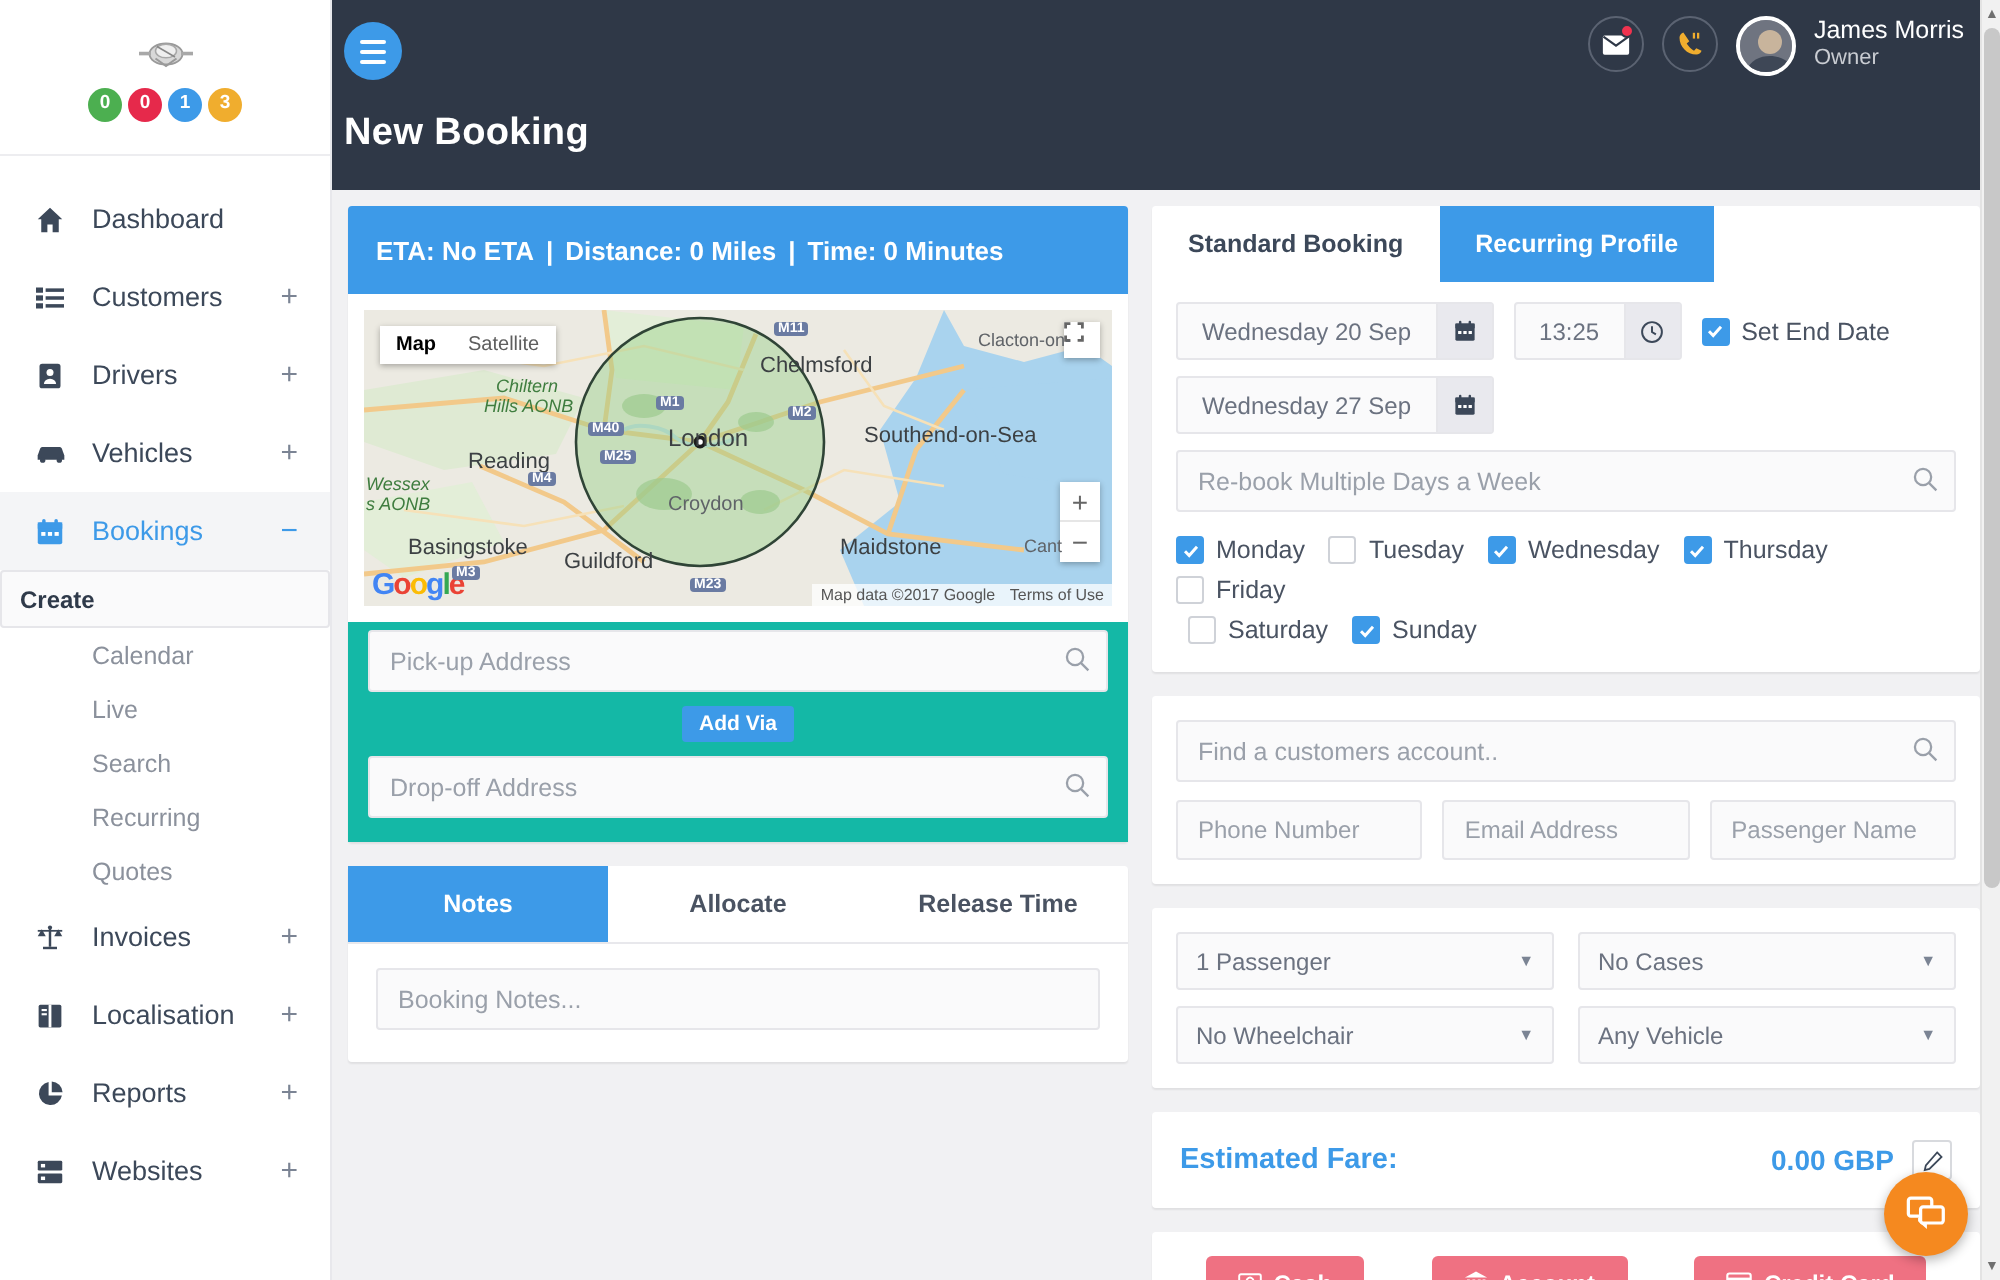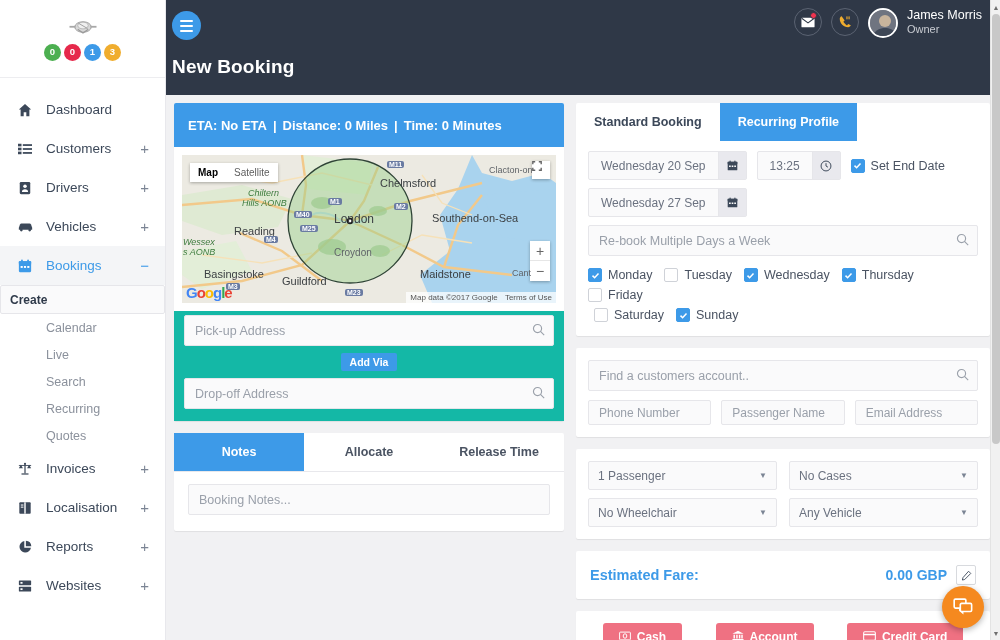--- a/index.html
+++ b/index.html
@@ -166,21 +166,21 @@
   .cbox { width: 14px; height: 14px; border: 1px solid #cfd2d8;
     border-radius: 2px; background: #fff; display: flex;
     align-items: center; justify-content: center; cursor: pointer; }
   .cbox.on { background: #3d9ae8; border-color: #3d9ae8; }
   .days { display: flex; flex-wrap: wrap; gap: 6px 12px; padding-top: 4px; }
   .day { display: flex; align-items: center; gap: 6px; font-size: 12.5px;
     color: #4a5362; }
 
   .cust-card { padding: 12px; }
   .mini-row { display: flex; gap: 10px; margin-top: 9px; }
-  .mini { flex: 1; height: 25px; border: 1px solid #e6e6ea;
+  .mini { flex: 1; height: 30px; border: 1px solid #e6e6ea;
     background: #fafafb; display: flex; align-items: center;
     padding: 0 10px; font-size: 12px; color: #9aa0aa; border-radius: 2px; }
 
   .sel-grid { padding: 12px; display: grid; grid-template-columns: 1fr 1fr;
     gap: 8px 12px; }
   .sel { height: 29px; border: 1px solid #e6e6ea; background: #fafafb;
     display: flex; align-items: center; justify-content: space-between;
     padding: 0 9px; font-size: 12px; color: #6b7280; border-radius: 2px;
     cursor: pointer; }
   .caret { font-size: 8px; color: #7b8494; }
@@ -693,24 +693,24 @@
                   <circle cx="6.8" cy="6.8" r="5"></circle>
                   <line x1="10.4" y1="10.4" x2="15" y2="15"></line>
                 </svg>
             </span>
           </div>
           <div class="mini-row">
             <div class="mini">
                 <span>Phone Number</span>
               </div>
             <div class="mini">
+                <span>Email Address</span>
+              </div>
+            <div class="mini">
                 <span>Passenger Name</span>
-              </div>
-            <div class="mini">
-                <span>Email Address</span>
               </div>
           </div>
         </div>
 
         <div class="card sel-grid" style="margin-top:12px">
           <div class="sel">
             <span>1 Passenger</span>
             <span class="caret">▼</span>
           </div>
           <div class="sel">

